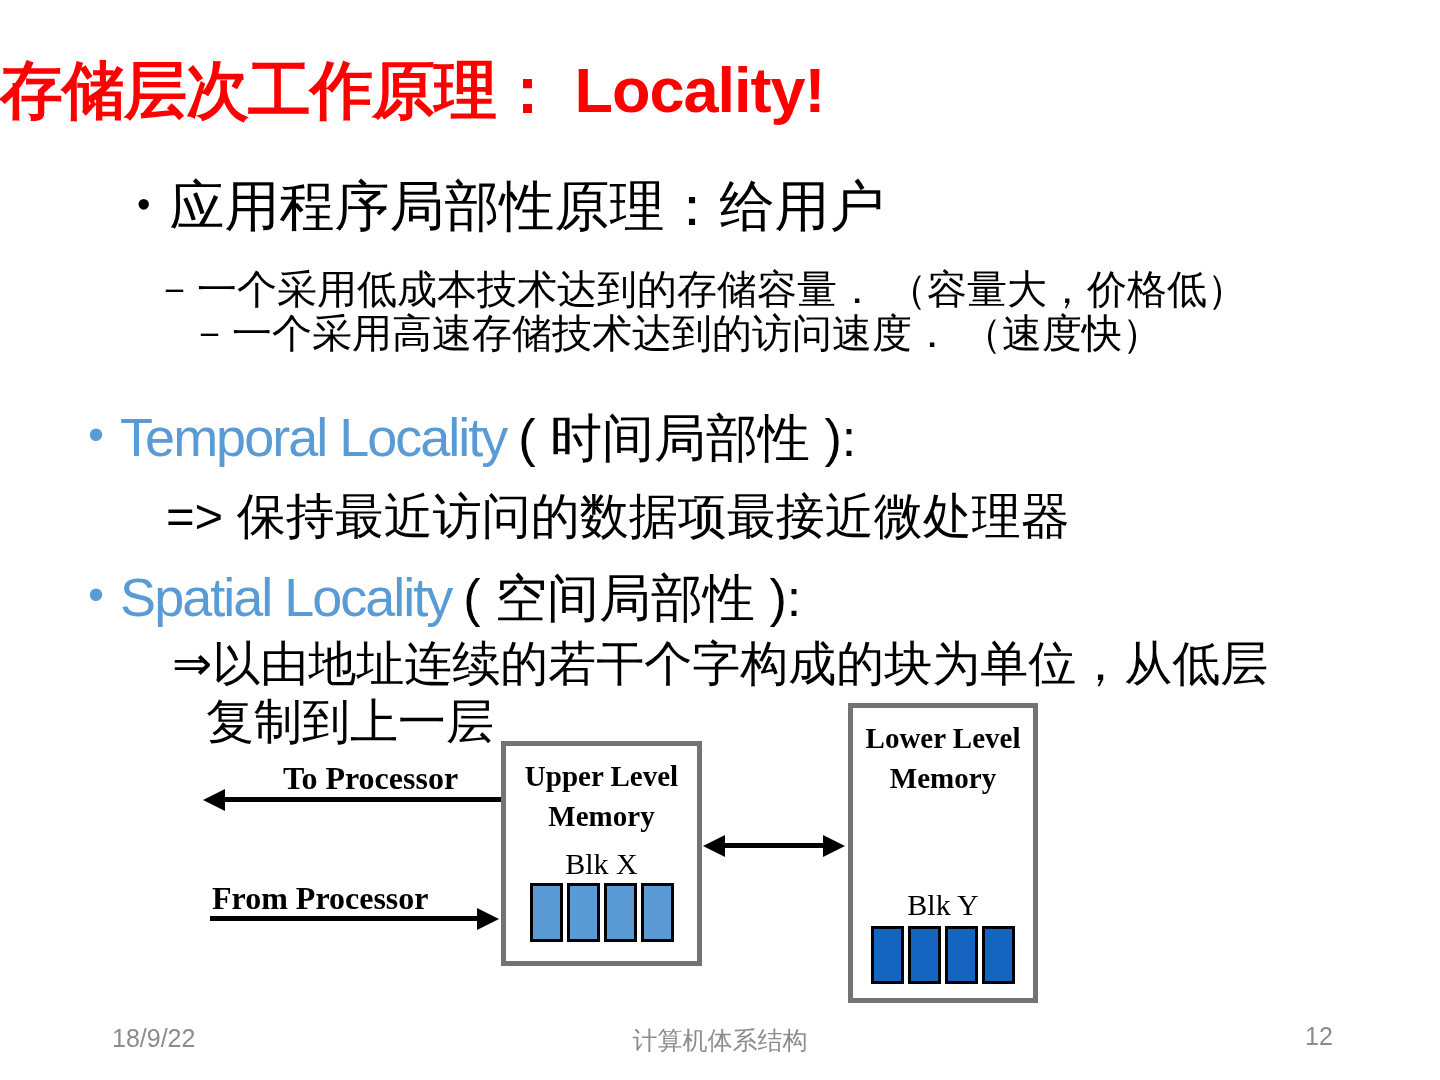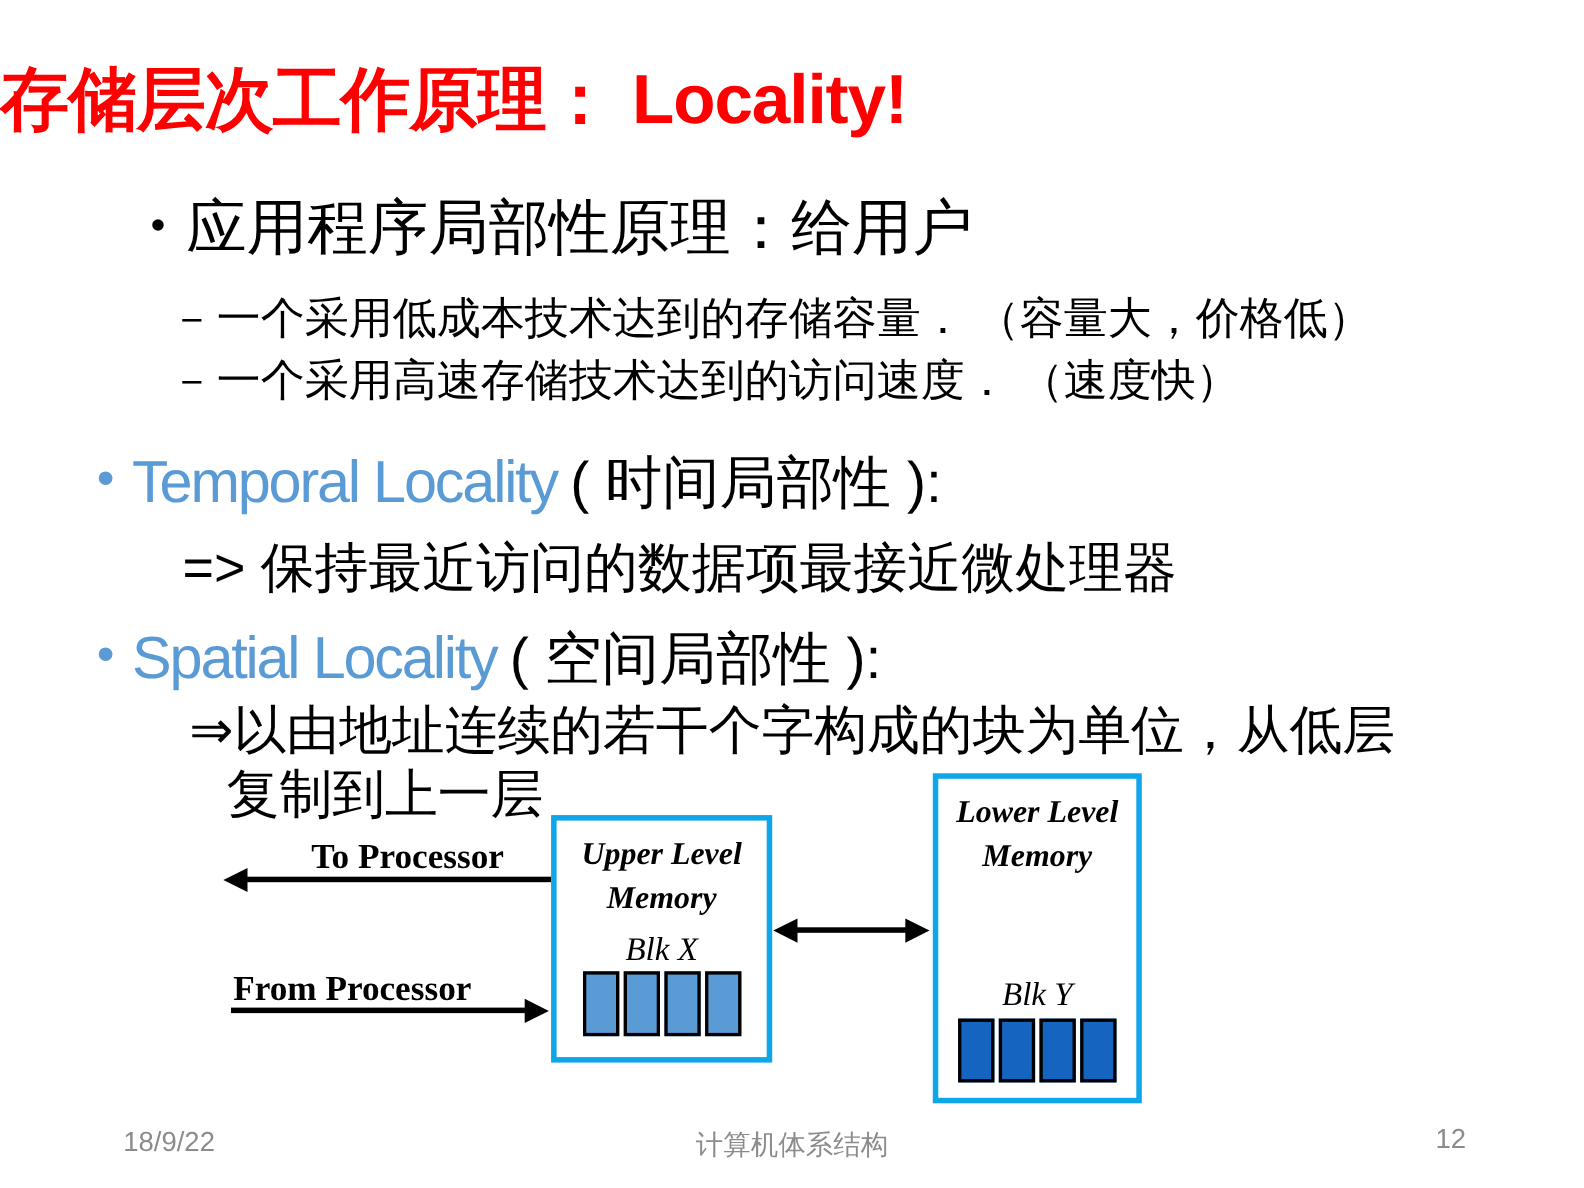--- a/index.html
+++ b/index.html
@@ -17,39 +17,39 @@
   
   .row { position:absolute; white-space:nowrap; }
   .serif { font-family:"Liberation Serif","DejaVu Serif",serif; }
   .sans  { font-family:"Liberation Sans","DejaVu Sans",sans-serif; }
 
   .b1 { top:170px; left:88px; font-size:55px;margin-left:48px; }
   .b1 .dot { font-size:44px; vertical-align:6px; margin-right:18px; }
 
   .sub { left:166px; font-size:40px; }
   .sub.s0 { top:262px; }
-  .sub.s1 { top:318px; }
+  .sub.s1 { top:306px;margin-left:35px; }
   .sub .dash { font-weight:bold; margin-right:14px; vertical-align:4px; font-size:34px; }
 
   .loc-row { left:88px; font-size:54px; }
   .loc-row.temporal { top:404px; }
   .loc-row.spatial  { top:564px; }
   .loc-row .dot { color:var(--accent-blue,#5b9bd5); font-size:46px; vertical-align:6px; margin-right:16px; }
   .loc-row .en  { color:var(--accent-blue,#5b9bd5); letter-spacing:-2px; }
   .loc-row .zh  { color:#000; font-size:52px; margin-left:12px; }
 
   .detail { font-size:49px; letter-spacing:0; }
   .detail.t  { top:484px; left:166px; }
   .detail.s1 { top:632px; left:172px; font-size:48px; }
   .detail.s2 { top:690px; left:206px; font-size:48px; }
 
   
   .mem-box {
     position:absolute; box-sizing:border-box; background:#fff;
-    border:5px solid #0ea5e9; text-align:center;font-style:italic;
+    border:5px solid #737373; text-align:center;
   }
   .mem-box.upper { left:501px; top:741px; width:201px; height:225px; }
   .mem-box.lower { left:848px; top:703px; width:190px; height:300px; }
   .box-title {
     font-family:"Liberation Serif","DejaVu Serif",serif;
     font-weight:bold; font-size:29px; line-height:40px; margin-top:10px;
   }
   .blk-label {
     position:absolute; left:0; width:100%; text-align:center;
     font-family:"Liberation Serif","DejaVu Serif",serif; font-size:30px;

